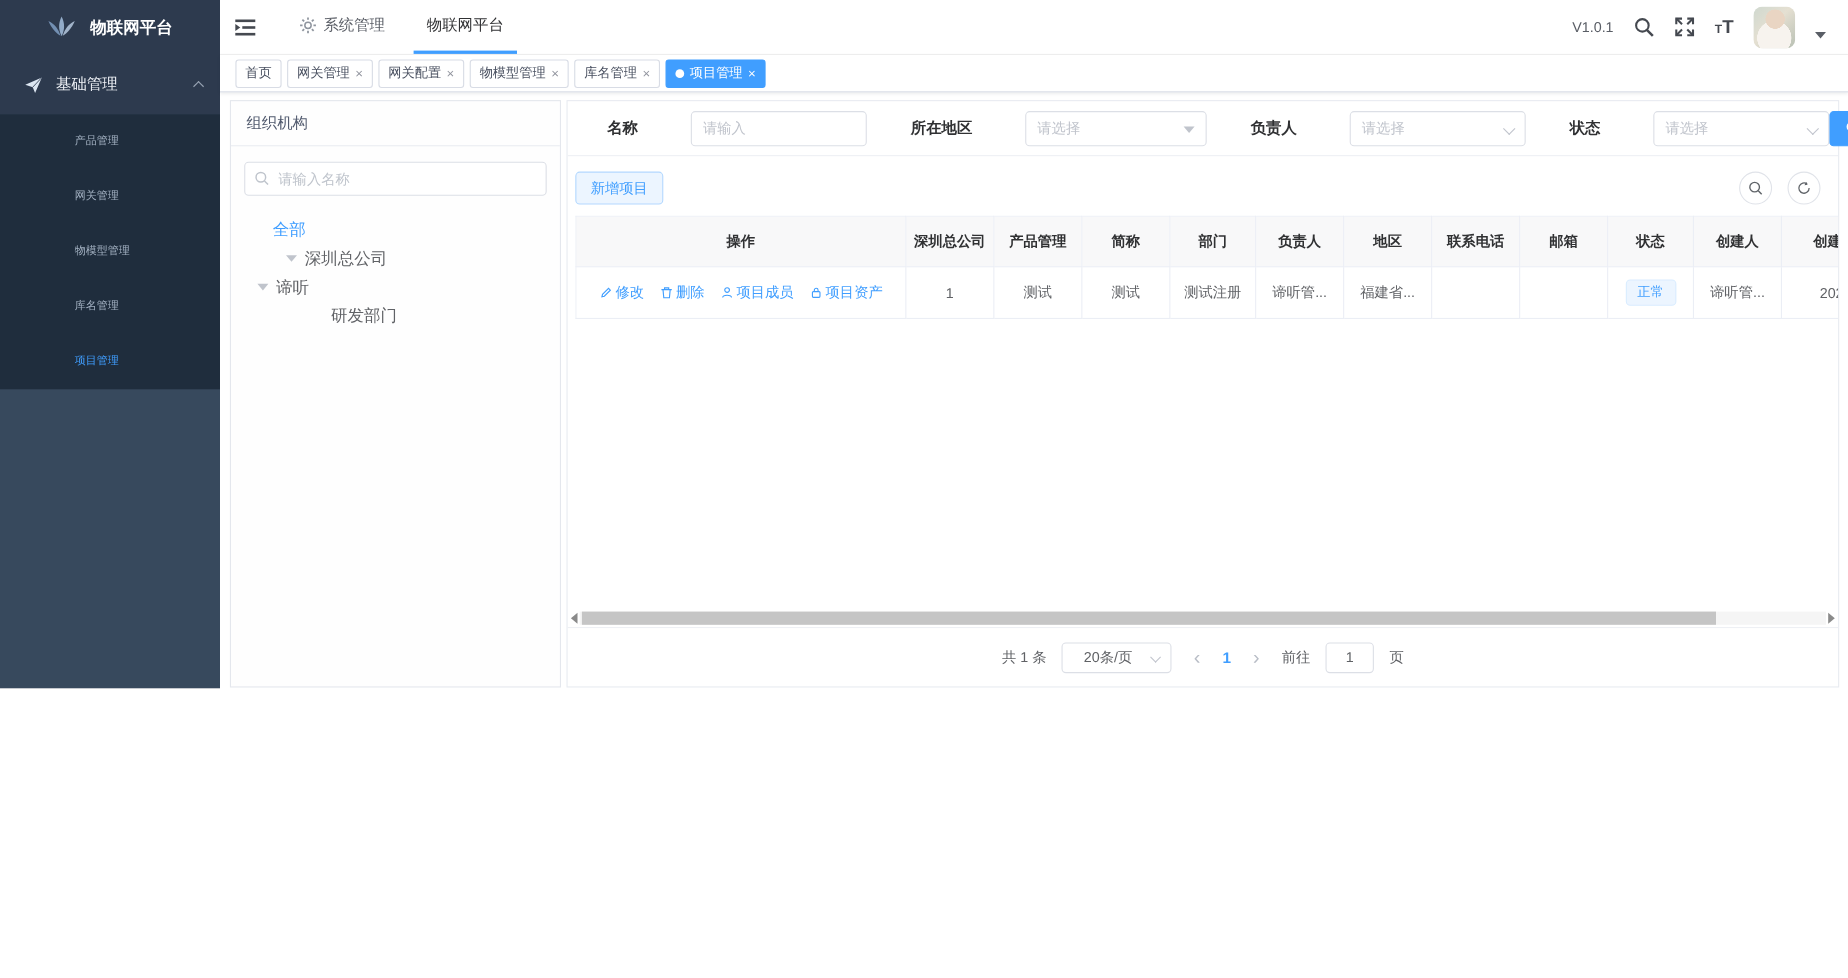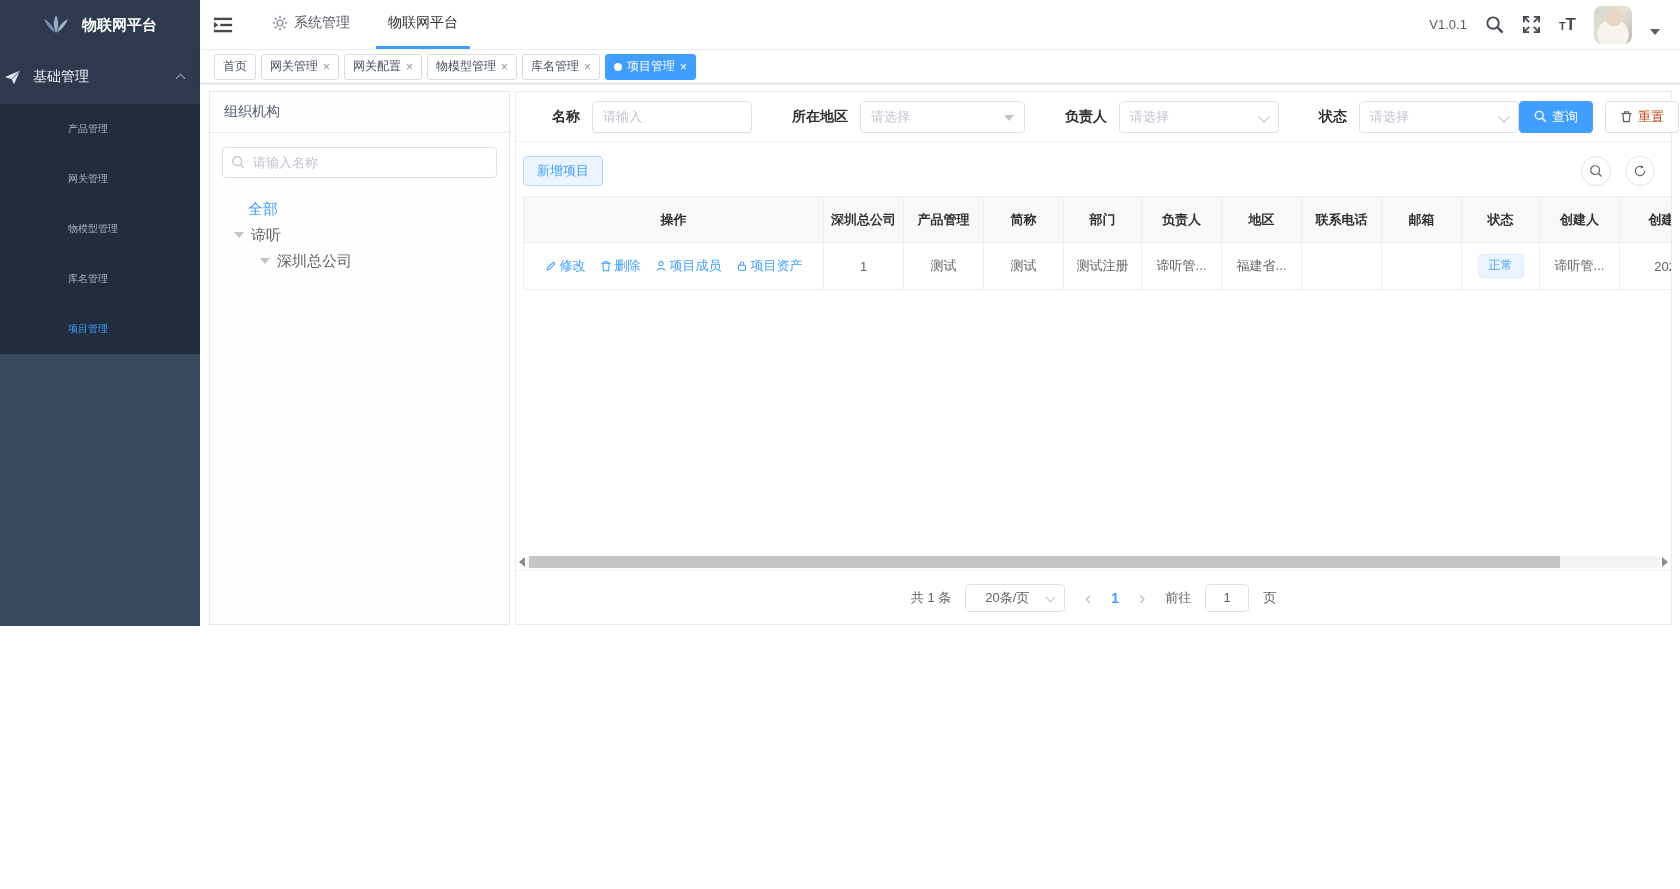--- a/index.html
+++ b/index.html
@@ -5,21 +5,21 @@
   html,body{margin:0;padding:0;background:#fff;}
   *{box-sizing:border-box;}
   body{font-family:"Liberation Sans","DejaVu Sans",sans-serif;-webkit-font-smoothing:antialiased;}
   .app{width:1680px;height:626px;display:flex;overflow:hidden;background:#fff;}
 
   
   .sidebar{width:200px;height:100%;display:flex;flex-direction:column;background:#2d3a4e;flex-shrink:0;}
   .side-logo{height:50px;display:flex;align-items:center;padding-left:42px;background:#2d3a4e;}
   .side-logo .logo-icon{width:28px;height:22px;margin-right:12px;}
   .side-logo .logo-title{color:#fff;font-size:15px;font-weight:bold;}
-  .side-group{height:54px;display:flex;align-items:center;padding:0 16px 0 4px;color:#eef1f6;font-size:14px;}
+  .side-group{height:54px;display:flex;align-items:center;padding:0 16px 0 22px;color:#eef1f6;font-size:14px;}
   .side-group .grp-icon{width:17px;height:17px;margin-right:12px;}
   .side-group .grp-label{flex:1;}
   .chev-up{width:7px;height:7px;border-left:1.5px solid #97a3b3;border-top:1.5px solid #97a3b3;transform:rotate(45deg);margin-top:3px;}
   .side-sub{background:#1f2d3d;}
   .side-sub .sub-item{height:50px;line-height:50px;padding-left:68px;font-size:10px;color:#a3b1c2;cursor:pointer;}
   .side-sub .sub-item.active{color:#409eff;}
   .side-rest{flex:1;background:#37495d;}
 
   
   .right-col{flex:1;display:flex;flex-direction:column;min-width:0;}
@@ -65,21 +65,21 @@
   .tree-search .mag{position:absolute;left:9px;top:8px;}
   .tree-body{padding-top:12px;}
   .tree-row{height:26px;display:flex;align-items:center;font-size:15px;color:#606266;cursor:pointer;}
   .tree-row.active{color:#409eff;}
   .tree-caret{width:0;height:0;border-left:5px solid transparent;border-right:5px solid transparent;border-top:6px solid #c0c4cc;margin-right:7px;cursor:pointer;}
 
   
   .main-panel{flex:1;min-width:0;border:1px solid #e8ebf1;background:#fff;display:flex;flex-direction:column;}
   .filter-row{display:flex;align-items:center;height:50px;padding:0 18px 0 36px;border-bottom:1px solid #eef0f4;flex-shrink:0;}
   .f-label{font-size:14px;font-weight:bold;color:#303133;margin-right:12px;white-space:nowrap;}
-  .f-group{display:flex;align-items:center;margin-right:40px;}
+  .f-group{display:flex;align-items:center;margin-right:40px;gap:36px;}
   .f-input{width:160px;height:32px;border:1px solid #dcdfe6;border-radius:4px;padding:0 10px;font-size:13px;color:#606266;outline:none;}
   .f-input::placeholder{color:#c0c4cc;}
   .f-select{position:relative;height:32px;border:1px solid #dcdfe6;border-radius:4px;background:#fff;display:flex;align-items:center;padding:0 24px 0 10px;font-size:13px;color:#c0c4cc;cursor:pointer;}
   .f-select.w165{width:165px;}.f-select.w160{width:160px;}
   .sel-tri{position:absolute;right:10px;top:13px;width:0;height:0;border-left:5px solid transparent;border-right:5px solid transparent;border-top:6px solid #c0c4cc;}
   .sel-chev{position:absolute;right:10px;top:11px;width:8px;height:8px;border-right:1.4px solid #c0c4cc;border-bottom:1.4px solid #c0c4cc;transform:rotate(45deg);}
   .btns{margin-left:auto;display:flex;gap:12px;}
   .btn{height:32px;border-radius:4px;display:inline-flex;align-items:center;padding:0 14px;font-size:13px;cursor:pointer;border:1px solid transparent;white-space:nowrap;}
   .btn svg{margin-right:5px;}
   .btn-primary{background:#409eff;border-color:#409eff;color:#fff;}
@@ -243,27 +243,30 @@
           <svg class="mag" width="14" height="14" viewBox="0 0 16 16">
               <circle cx="7" cy="7" r="5" fill="none" stroke="#bfc4cc" stroke-width="1.5"></circle>
               <line x1="10.8" y1="10.8" x2="14.5" y2="14.5" stroke="#bfc4cc" stroke-width="1.5"></line>
             </svg>
           <input placeholder="请输入名称" style="">
         </div>
         <div class="tree-body">
           <div class="tree-row active" style="padding-left:38px;">
               <span>全部</span>
             </div>
+          <div class="tree-row" style="padding-left:50px;">
+              <span class="tree-caret"></span>
+              <span>深圳总公司</span>
+            </div>
           <div class="tree-row" style="padding-left:24px;">
               <span class="tree-caret"></span>
               <span>谛听</span>
             </div>
-          <div class="tree-row" style="padding-left:50px;">
-              <span class="tree-caret"></span>
-              <span>深圳总公司</span>
+          <div class="tree-row" style="padding-left:91px;">
+              <span>研发部门</span>
             </div>
         </div>
       </section>
 
       <section class="main-panel">
 
         <div class="filter-row">
           <div class="f-group">
             <span class="f-label">名称</span>
             <input class="f-input" placeholder="请输入" style="">

